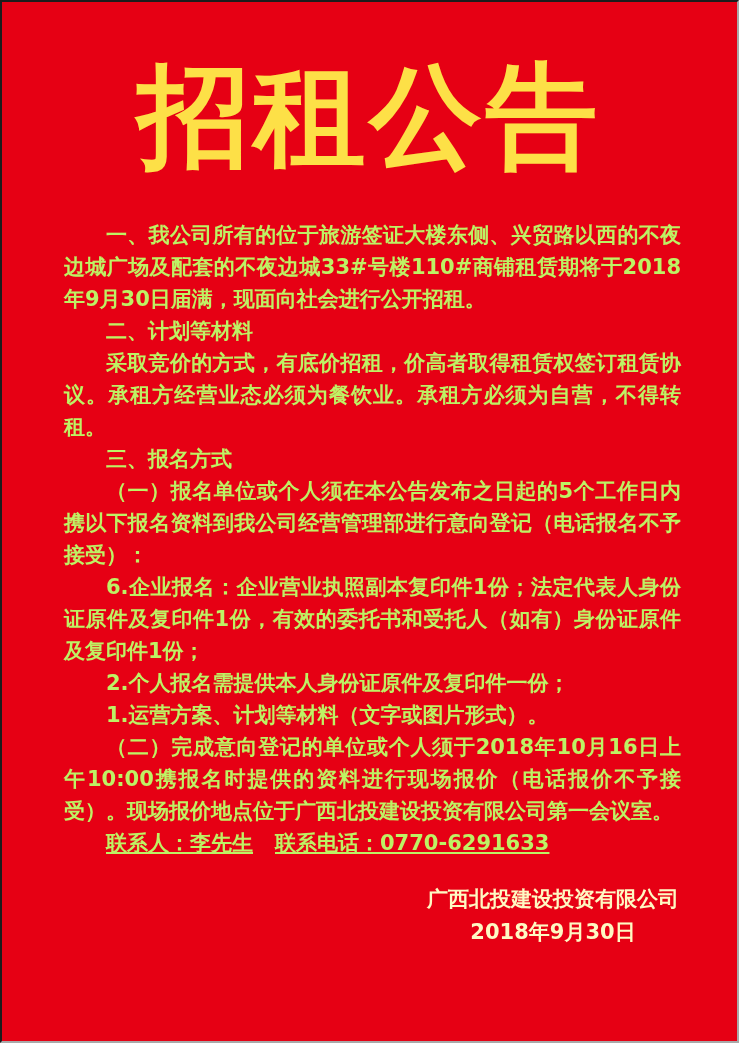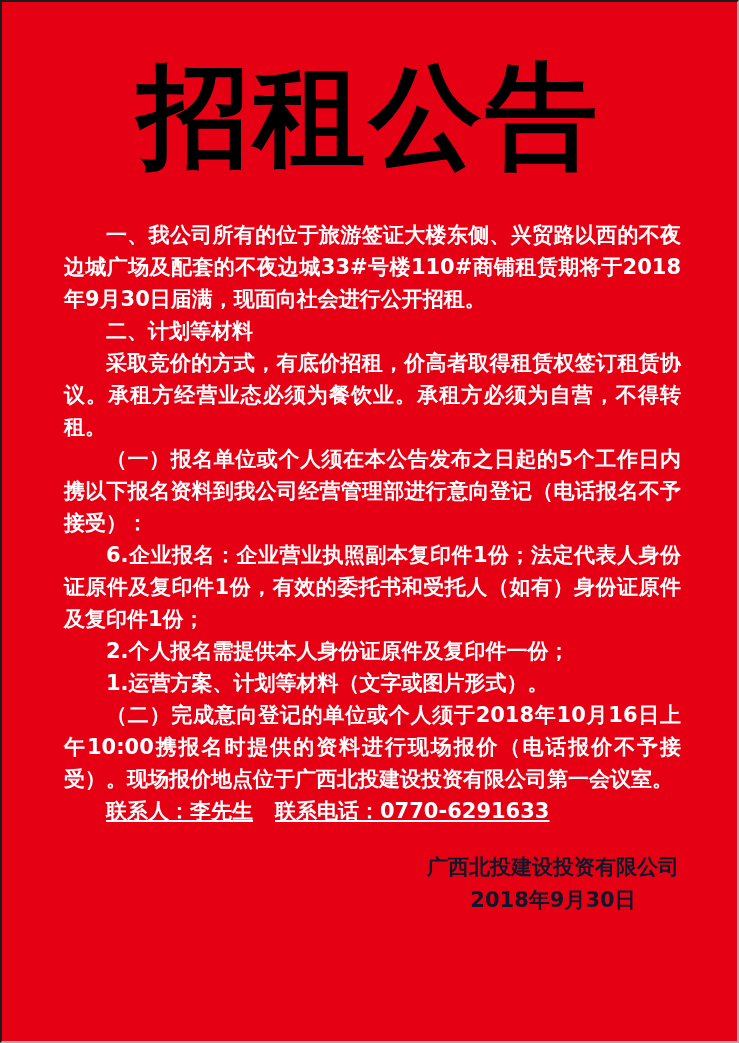--- a/index.html
+++ b/index.html
@@ -20,34 +20,34 @@
     font-family: "DejaVu Sans", sans-serif;
   }
   .title {
     margin: 55px 0 0 0;
     text-align: center;
     font-family: "DejaVu Serif", serif;
     font-weight: bold;
     font-size: 112px;
     line-height: 1.05;
     letter-spacing: 4px;
-    color: #000000;
+    color: #fde047;
   }
   .doc-body {
     margin-top: 44px;
     padding: 0 56px 0 62px;
   }
   .doc-body p {
     margin: 0;
     font-size: 21px;
     line-height: 32px;
     font-weight: bold;
     text-align: justify;
     text-indent: 2em;
-    color: #ffffff;
+    color: #bef264;
   }
   .contact-line {
     margin: 0;
     font-size: 21px;
     line-height: 32px;
     font-weight: bold;
     text-indent: 2em;
     color: #ffffff;
     text-decoration: underline;
   }
@@ -59,34 +59,35 @@
     margin-top: 24px;
     padding-right: 58px;
     text-align: right;
   }
   .signature-inner {
     display: inline-block;
     text-align: center;
     font-weight: bold;
     font-size: 21px;
     line-height: 33px;
-    color: #0f172a;
+    color: #fef9c3;
   }
 </style>
 </head>
 <body>
 
 <div class="poster">
 
   <h1 class="title">招租公告</h1>
 
   <div class="doc-body">
     <p>一、我公司所有的位于旅游签证大楼东侧、兴贸路以西的不夜边城广场及配套的不夜边城33#号楼110#商铺租赁期将于2018年9月30日届满，现面向社会进行公开招租。</p>
     <p>二、计划等材料</p>
     <p>采取竞价的方式，有底价招租，价高者取得租赁权签订租赁协议。承租方经营业态必须为餐饮业。承租方必须为自营，不得转租。</p>
+    <p>三、报名方式</p>
     <p>（一）报名单位或个人须在本公告发布之日起的5个工作日内携以下报名资料到我公司经营管理部进行意向登记（电话报名不予接受）：</p>
     <p>6.企业报名：企业营业执照副本复印件1份；法定代表人身份证原件及复印件1份，有效的委托书和受托人（如有）身份证原件及复印件1份；</p>
     <p>2.个人报名需提供本人身份证原件及复印件一份；</p>
     <p>1.运营方案、计划等材料（文字或图片形式）。</p>
     <p>（二）完成意向登记的单位或个人须于2018年10月16日上午10:00携报名时提供的资料进行现场报价（电话报价不予接受）。现场报价地点位于广西北投建设投资有限公司第一会议室。</p>
 
     <p class="contact-line">
       <span>联系人：</span><span>李先生</span><span class="contact-gap"></span><span>联系电话：</span><span>0770-6291633</span>
     </p>
   </div>

